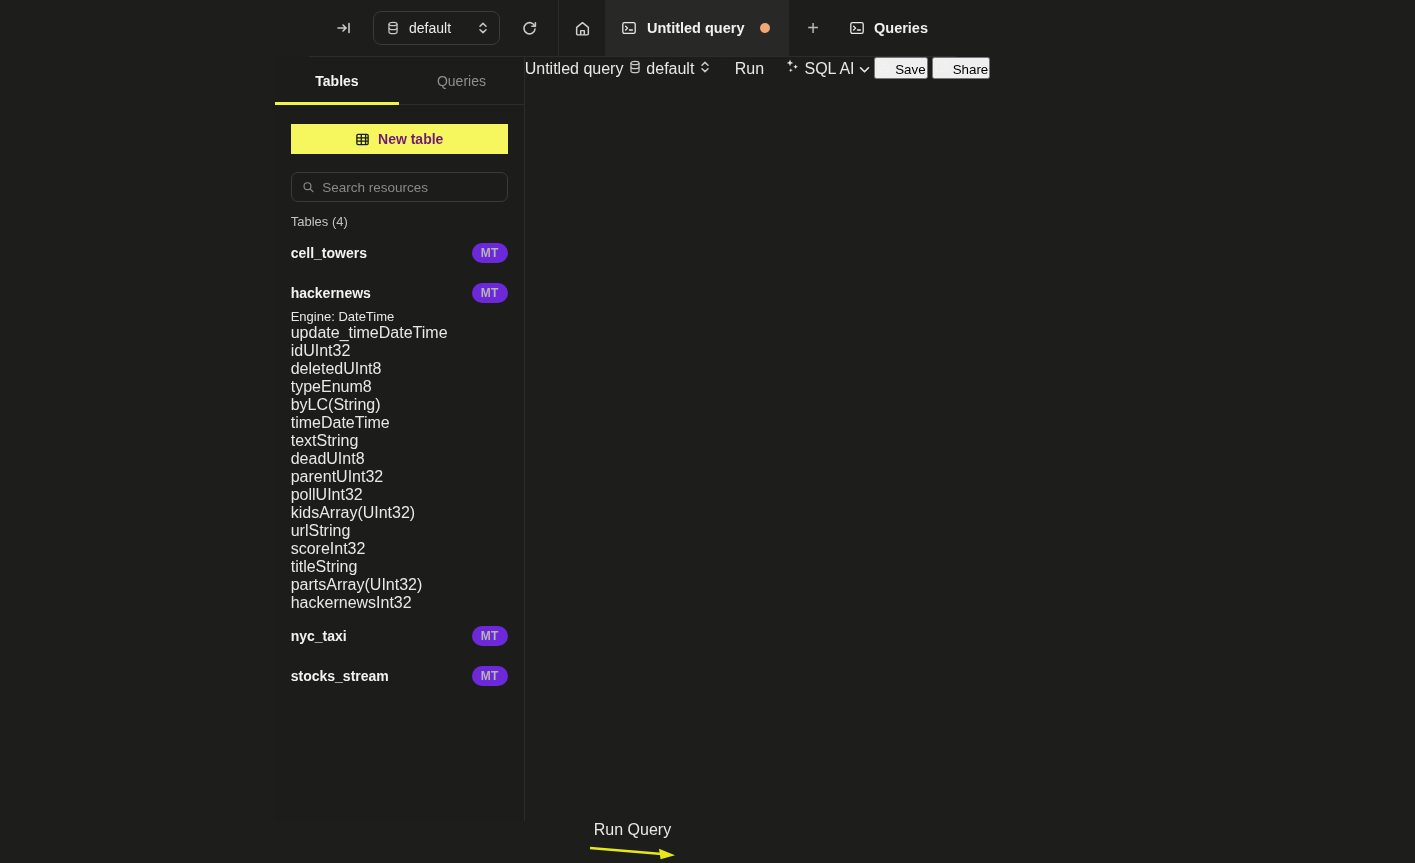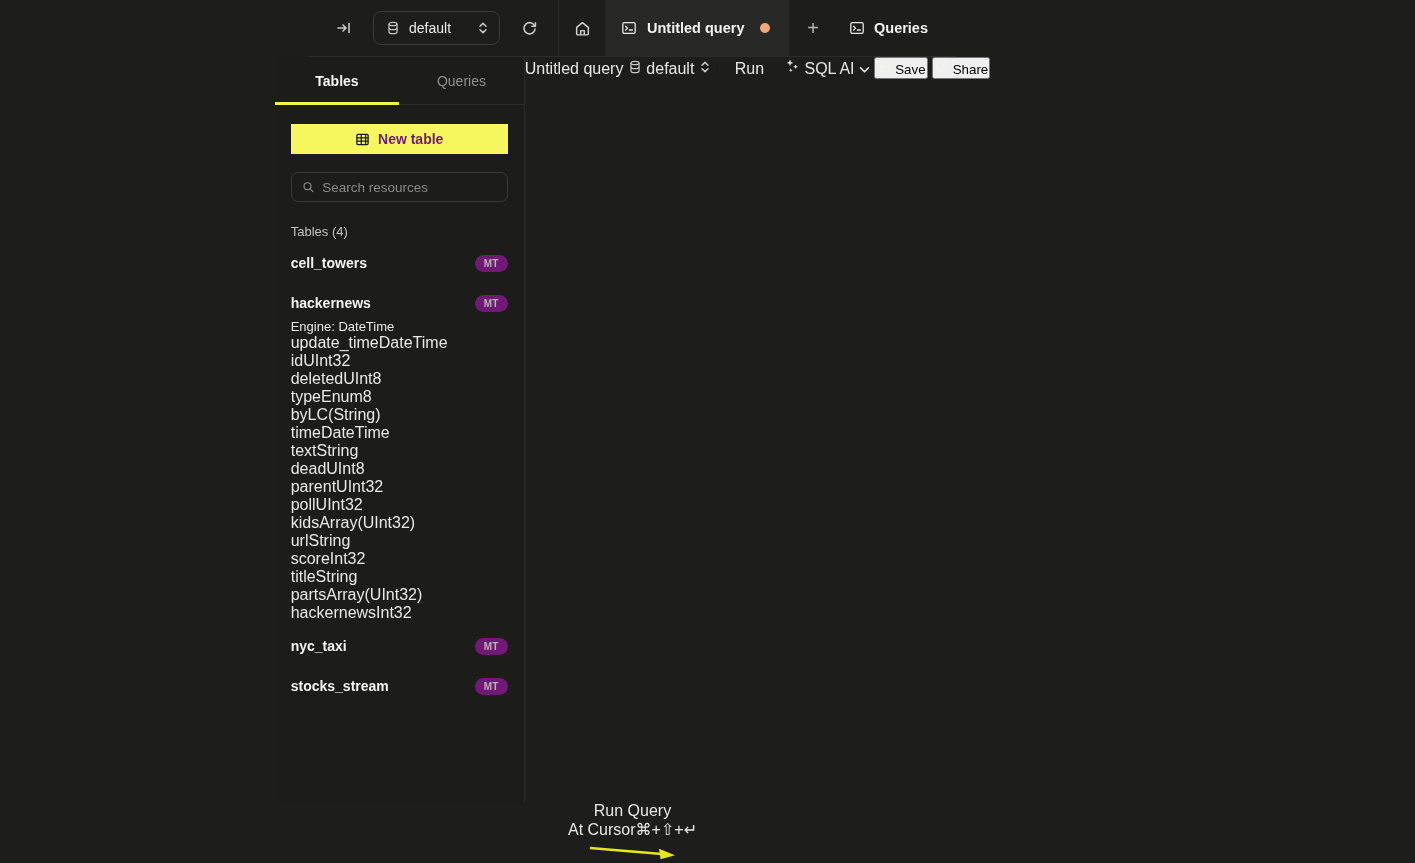--- a/index.html
+++ b/index.html
@@ -28,24 +28,24 @@
   .sidebar { width:250px; flex:none; background:var(--sidebar-bg); border-right:1px solid #2c2c2a; display:flex; flex-direction:column; }
   .sidebar-tabs { height:48px; display:flex; border-bottom:1px solid #2c2c2a; flex:none; }
   .side-tab { flex:1; display:flex; align-items:center; justify-content:center; font-size:14px; color:#8f8f8d; cursor:pointer; position:relative; }
   .side-tab.active { color:#f5f5f3; font-weight:700; }
   .side-tab.active::after { content:""; position:absolute; left:0; right:0; bottom:-1px; height:3px; background:var(--underline); }
   .sidebar-scroll { padding:19px 16px 16px; overflow:hidden; }
   .newtable-btn { width:100%; height:30px; background:var(--btn-yellow); color:#701a75; border:none; border-radius:0; font-size:14px; font-weight:600; display:flex; align-items:center; justify-content:center; gap:8px; cursor:pointer; font-family:inherit; }
   .search-box { margin-top:18px; height:30px; border:1px solid #3b3b39; border-radius:7px; display:flex; align-items:center; gap:8px; padding:0 10px; color:#8a8a88; }
   .search-box input { background:transparent; border:none; outline:none; color:#d8d8d6; font-size:13.5px; width:100%; font-family:inherit; }
   .search-box input::placeholder { color:#8a8a88; }
-  .section-title { margin-top:22px; font-size:13px; color:#c2c2c0; }
+  .section-title { margin-top:12px; font-size:13px; color:#c2c2c0; }
   .table-row { height:32px; display:flex; align-items:center; justify-content:space-between; margin-top:8px; cursor:pointer; }
   .table-name { font-size:14px; font-weight:700; color:#f2f2f0; }
-  .badge { background:#701a75; color:#b4b4b2; font-size:10px; font-weight:700; padding:3px 9px; border-radius:10px; letter-spacing:.3px; }
+  .badge { background:#6d28d9; color:#b4b4b2; font-size:12px; font-weight:700; padding:3px 9px; border-radius:10px; letter-spacing:.3px; }
   .engine-line { font-size:13px; color:#97979'5; color:#979795; margin:2px 0 10px; }
   .columns { margin:4px 0 10px; }
   .col-row { display:flex; justify-content:space-between; font-family:"DejaVu Sans Mono", monospace; font-size:11.5px; line-height:20px; }
   .col-name { color:#c6c6c4; }
   .col-type { color:#a2a2a0; }
 
   /* Main */
   .main { flex:1; display:flex; flex-direction:column; background:var(--editor-bg); min-width:0; }
   .main-header { height:48px; flex:none; display:flex; align-items:center; padding:0 16px 0 18px; gap:12px; }
   .page-title { font-size:14.5px; color:#ececea; margin-right:auto; }
@@ -269,20 +269,19 @@
         </button>
       </div>
 
       <div class="editor" id="editor">
         </div>
     </div>
   </div>
 
   <div class="tooltip">Run Query</div>
   <div class="run-menu" id="run-menu">
-      <div class="menu-item highlight"><span>At Cursor</span><span class="shortcut"><span class="key">⌘</span><span class="key plus">+</span><span class="key">⇧</span><span class="key plus">+</span><span class="key">↵</span></span></div>
     </div>
   <svg class="annotation-arrow" width="96" height="24" viewBox="0 0 96 24">
     <line x1="5" y1="9" x2="77" y2="15" stroke="#e5e71c" stroke-width="2.6"></line>
     <path d="M90 16.2 74 9.8l1.6 10.4z" fill="#e5e71c"></path>
   </svg>
 
 </div>
 
 </body></html>

